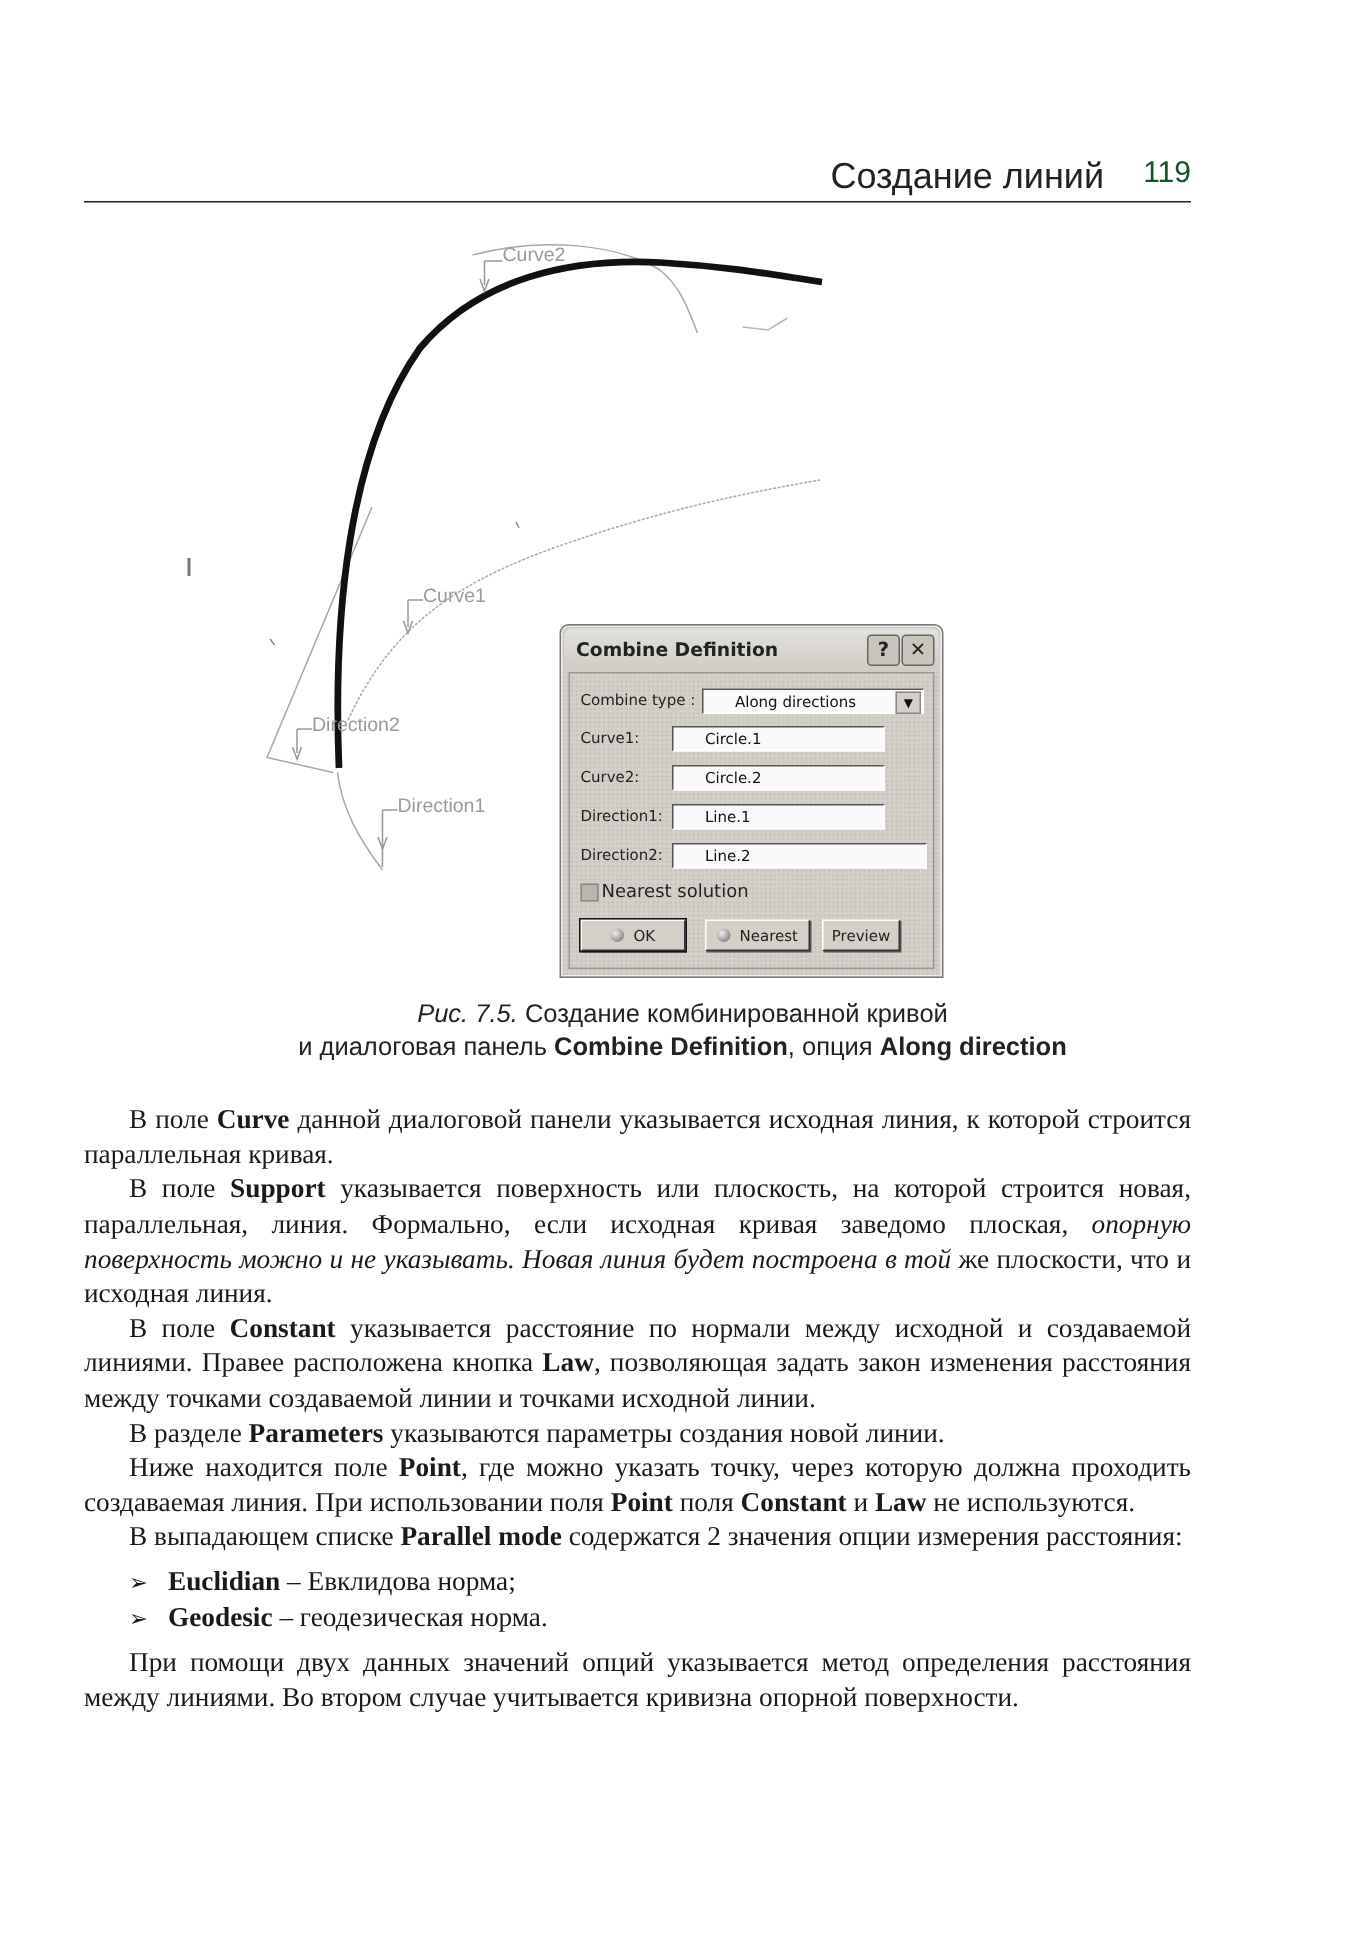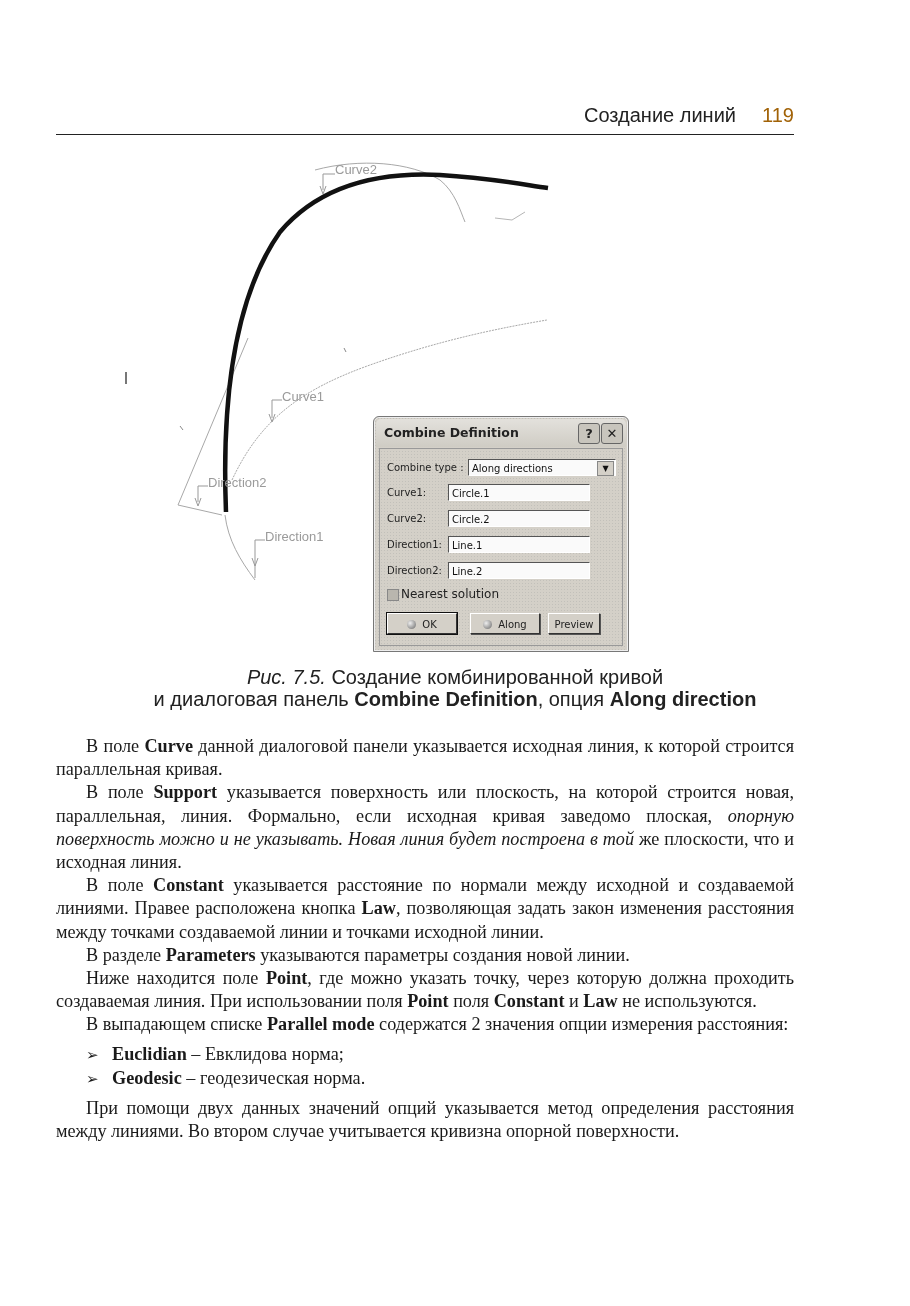--- a/index.html
+++ b/index.html
@@ -1,46 +1,46 @@
 <!DOCTYPE html>
 <html><head>
 <meta charset="utf-8">
 <style>
   html, body { margin:0; padding:0; background:#ffffff; }
   body { width:910px; height:1306px; position:relative; overflow:hidden; color:#1a1a1a; }
   .running-head { position:absolute; left:56px; top:104px; width:738px; height:30px; border-bottom:1.5px solid #222; }
-  .running-head .title { position:absolute; right:58px; top:0; font-family:"Liberation Sans", sans-serif; font-size:20px; color:#222; }
-  .running-head .pageno { position:absolute; right:0; top:0; font-family:"Liberation Sans", sans-serif; font-size:20px; color:#a16207; }
+  .running-head .title { position:absolute; right:58px; top:0; font-family:"Liberation Sans", sans-serif; font-size:24px; color:#222; }
+  .running-head .pageno { position:absolute; right:0; top:0; font-family:"Liberation Sans", sans-serif; font-size:20px; color:#14532d; }
 
   .figure { position:absolute; left:110px; top:150px; width:540px; height:510px; }
   .figure svg.geometry { position:absolute; left:0; top:0; }
   .geo-label { position:absolute; font-family:"Liberation Sans", sans-serif; font-size:13px; color:#9a9a9a; letter-spacing:0px; }
 
   .dialog { position:absolute; left:263px; top:266px; width:254px; height:234px; background:#d4d0c8;
             border:1px solid #777; border-radius:6px 6px 0 0; box-shadow:inset 0 0 0 1px #eee;
             background-image:radial-gradient(#c2c0ba 0.6px, transparent 0.7px); background-size:3px 3px; }
   .dialog .titlebar { position:absolute; left:2px; top:2px; right:2px; height:28px; border-radius:5px 5px 0 0;
             background:linear-gradient(#e3e1dc,#cfccc4); }
   .dialog .titlebar .t { position:absolute; left:8px; top:6px; font-family:"DejaVu Sans", sans-serif; font-weight:bold; font-size:12.5px; color:#222; }
   .dialog .tb-btn { position:absolute; top:4px; width:20px; height:19px; border:1px solid #666; border-radius:3px;
             background:#c8c5bd; font-family:"DejaVu Sans", sans-serif; font-weight:bold; font-size:13px; color:#222; text-align:center; line-height:19px; }
   .dialog .inner { position:absolute; left:5px; top:31px; right:5px; bottom:5px; border:1px solid #999; }
   .row { position:absolute; left:7px; font-family:"DejaVu Sans", sans-serif; font-size:10px; color:#222; }
   .field { position:absolute; height:17px; background:#fafafa; border-top:1px solid #555; border-left:1px solid #555;
            border-right:1px solid #fff; border-bottom:1px solid #fff;
-           font-family:"DejaVu Sans", sans-serif; font-size:10px; color:#111; line-height:17px; padding-left:3px; box-sizing:border-box; }
+           font-family:"DejaVu Sans", sans-serif; font-size:10px; color:#111; line-height:17px; padding-left:21px; box-sizing:border-box; }
   .combo-btn { position:absolute; right:1px; top:1px; width:15px; height:13px; background:#d4d0c8; border:1px solid #888; font-size:8px; line-height:13px; text-align:center; }
   .chk { position:absolute; left:7px; top:172px; width:10px; height:10px; background:#b9b6ae; border:1px solid #888; }
   .chk-label { position:absolute; left:21px; top:170px; font-family:"DejaVu Sans", sans-serif; font-size:12px; color:#222; }
   .btn { position:absolute; top:198px; height:21px; background:#d4d0c8; border:1px solid #333; border-top-color:#fff; border-left-color:#fff;
          box-shadow:1px 1px 0 #555; font-family:"DejaVu Sans", sans-serif; font-size:10px; color:#222; text-align:center; line-height:21px; box-sizing:border-box; }
   .btn .dot { display:inline-block; width:9px; height:9px; border-radius:50%; background:radial-gradient(circle at 35% 35%, #eee, #666); vertical-align:-1px; margin-right:6px; }
   .btn.default { outline:1.5px solid #111; }
 
-  .caption { position:absolute; left:0; width:910px; text-align:center; font-family:"Liberation Sans", sans-serif; font-size:20px; color:#222; }
+  .caption { position:absolute; left:0; width:910px; text-align:center; font-family:"Liberation Sans", sans-serif; font-size:17px; color:#222; }
   .caption i { font-style:italic; }
   .caption b { font-weight:bold; }
 
   .body-text { position:absolute; left:56px; width:738px; font-family:"Liberation Serif", serif; font-size:18.2px; line-height:23.2px; color:#1a1a1a; text-align:justify; }
   .body-text p { margin:0; text-indent:30px; }
   .body-text p.list { text-indent:0; padding-left:30px; margin-top:6px; }
   .body-text p.list + p.list { margin-top:0; }
   .body-text p.after-list { margin-top:6px; }
   .body-text b { font-weight:bold; }
   .body-text i { font-style:italic; }
@@ -102,30 +102,30 @@
       <span class="row" style="top:38px;">Curve1:</span>
       <div class="field" style="left:68px; top:35px; width:142px;">Circle.1</div>
 
       <span class="row" style="top:64px;">Curve2:</span>
       <div class="field" style="left:68px; top:61px; width:142px;">Circle.2</div>
 
       <span class="row" style="top:90px;">Direction1:</span>
       <div class="field" style="left:68px; top:87px; width:142px;">Line.1</div>
 
       <span class="row" style="top:116px;">Direction2:</span>
-      <div class="field" style="left:68px; top:113px; width:142px;">Line.2</div>
+      <div class="field" style="left:68px; top:113px; width:170px;">Line.2</div>
 
       <span class="chk" style="top:140px;"></span>
       <span class="chk-label" style="top:138px;">Nearest solution</span>
 
       <div class="btn default" style="left:7px; top:164px; width:70px;">
         <span class="dot"></span><span>OK</span>
       </div>
       <div class="btn" style="left:90px; top:164px; width:70px;">
-        <span class="dot"></span><span>Along</span>
+        <span class="dot"></span><span>Nearest</span>
       </div>
       <div class="btn" style="left:168px; top:164px; width:52px;">Preview</div>
     </div>
   </div>
 </div>
 
 <div class="caption" style="top:666px;">
   <i>Рис. 7.5.</i><span> Создание комбинированной кривой</span>
 </div>
 <div class="caption" style="top:688px;">

